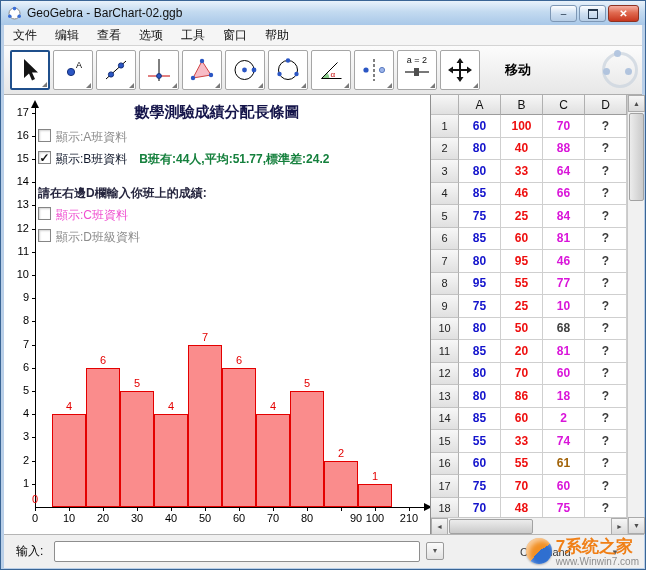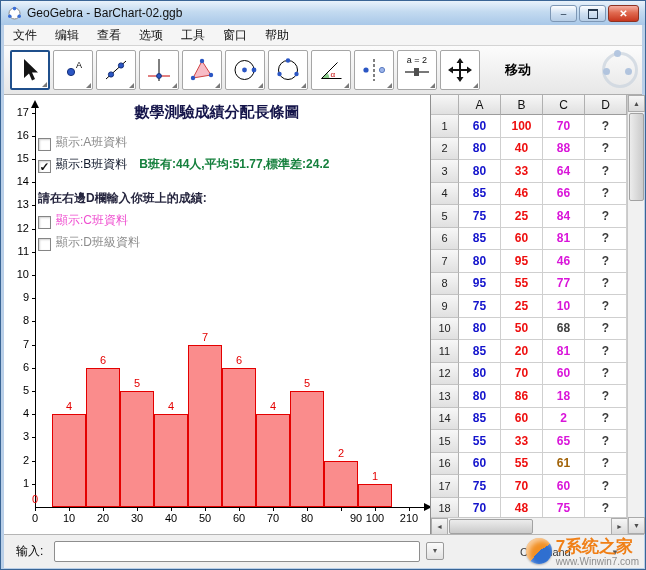--- a/index.html
+++ b/index.html
@@ -27,21 +27,21 @@
   .slider-ic{position:absolute;left:0;top:4px;width:100%;text-align:center;font-size:9px;color:#111;}
   .slider-ic svg{position:static;transform:none;display:block;margin:3px auto 0;}
   .tool-label{font-size:13px;font-weight:bold;color:#000;margin-left:22px;white-space:nowrap;}
   .gg-logo{margin-left:auto;margin-right:4px;width:30px;height:30px;border:3px solid #ccd5df;border-radius:50%;opacity:.75;position:relative;}
   .gg-logo i{position:absolute;width:7px;height:7px;border-radius:50%;background:#9db6d8;}
 
   
   .graphics{position:absolute;left:3px;top:94px;width:426px;height:439px;background:#fff;overflow:hidden;}
   .g-title{position:absolute;left:0;right:0;top:8px;text-align:center;font-size:15px;font-weight:bold;color:#15154a;}
   #overlay{position:absolute;left:34px;top:34px;}
-  .ov-row{display:flex;align-items:flex-end;height:22px;font-size:12px;gap:5px;white-space:nowrap;}
+  .ov-row{display:flex;align-items:flex-start;height:22px;font-size:12px;gap:5px;white-space:nowrap;}
   .ov-row.gap{margin-top:12px;}
   .cb{width:13px;height:13px;background:#fff;border:1px solid #858585;box-shadow:inset 1px 1px 2px rgba(0,0,0,.18);font-size:12px;line-height:12px;text-align:center;color:#111;font-weight:bold;box-sizing:border-box;flex:0 0 auto;}
   .ov-extra{margin-left:7px;font-weight:bold;}
   .axis-y{position:absolute;left:31px;top:12px;width:1px;height:404px;background:#000;}
   .axis-x{position:absolute;left:31px;top:412px;width:391px;height:1px;background:#000;}
   .arr-up{position:absolute;left:27px;top:5px;width:0;height:0;border-left:4px solid transparent;border-right:4px solid transparent;border-bottom:8px solid #000;}
   .arr-right{position:absolute;left:420px;top:408px;width:0;height:0;border-top:4px solid transparent;border-bottom:4px solid transparent;border-left:8px solid #000;}
   .ytick{position:absolute;left:28px;width:3px;height:1px;background:#000;}
   .ylab{position:absolute;left:0;width:25px;text-align:right;font-size:11px;color:#000;}
   .xtick{position:absolute;top:413px;width:1px;height:3px;background:#000;}
@@ -423,21 +423,21 @@
           <div class="cell rn">14</div>
           <div class="cell dc" style="color: rgb(19, 19, 204);">85</div>
           <div class="cell dc" style="color: rgb(238, 15, 15);">60</div>
           <div class="cell dc" style="color: rgb(217, 20, 217);">2</div>
           <div class="cell dc" style="color: rgb(60, 60, 60);">?</div>
         </div>
         <div class="sh-row">
           <div class="cell rn">15</div>
           <div class="cell dc" style="color: rgb(19, 19, 204);">55</div>
           <div class="cell dc" style="color: rgb(238, 15, 15);">33</div>
-          <div class="cell dc" style="color: rgb(217, 20, 217);">65</div>
+          <div class="cell dc" style="color: rgb(217, 20, 217);">74</div>
           <div class="cell dc" style="color: rgb(60, 60, 60);">?</div>
         </div>
         <div class="sh-row">
           <div class="cell rn">16</div>
           <div class="cell dc" style="color: rgb(19, 19, 204);">60</div>
           <div class="cell dc" style="color: rgb(238, 15, 15);">55</div>
           <div class="cell dc" style="color: #a16207;">61</div>
           <div class="cell dc" style="color: rgb(60, 60, 60);">?</div>
         </div>
         <div class="sh-row">

